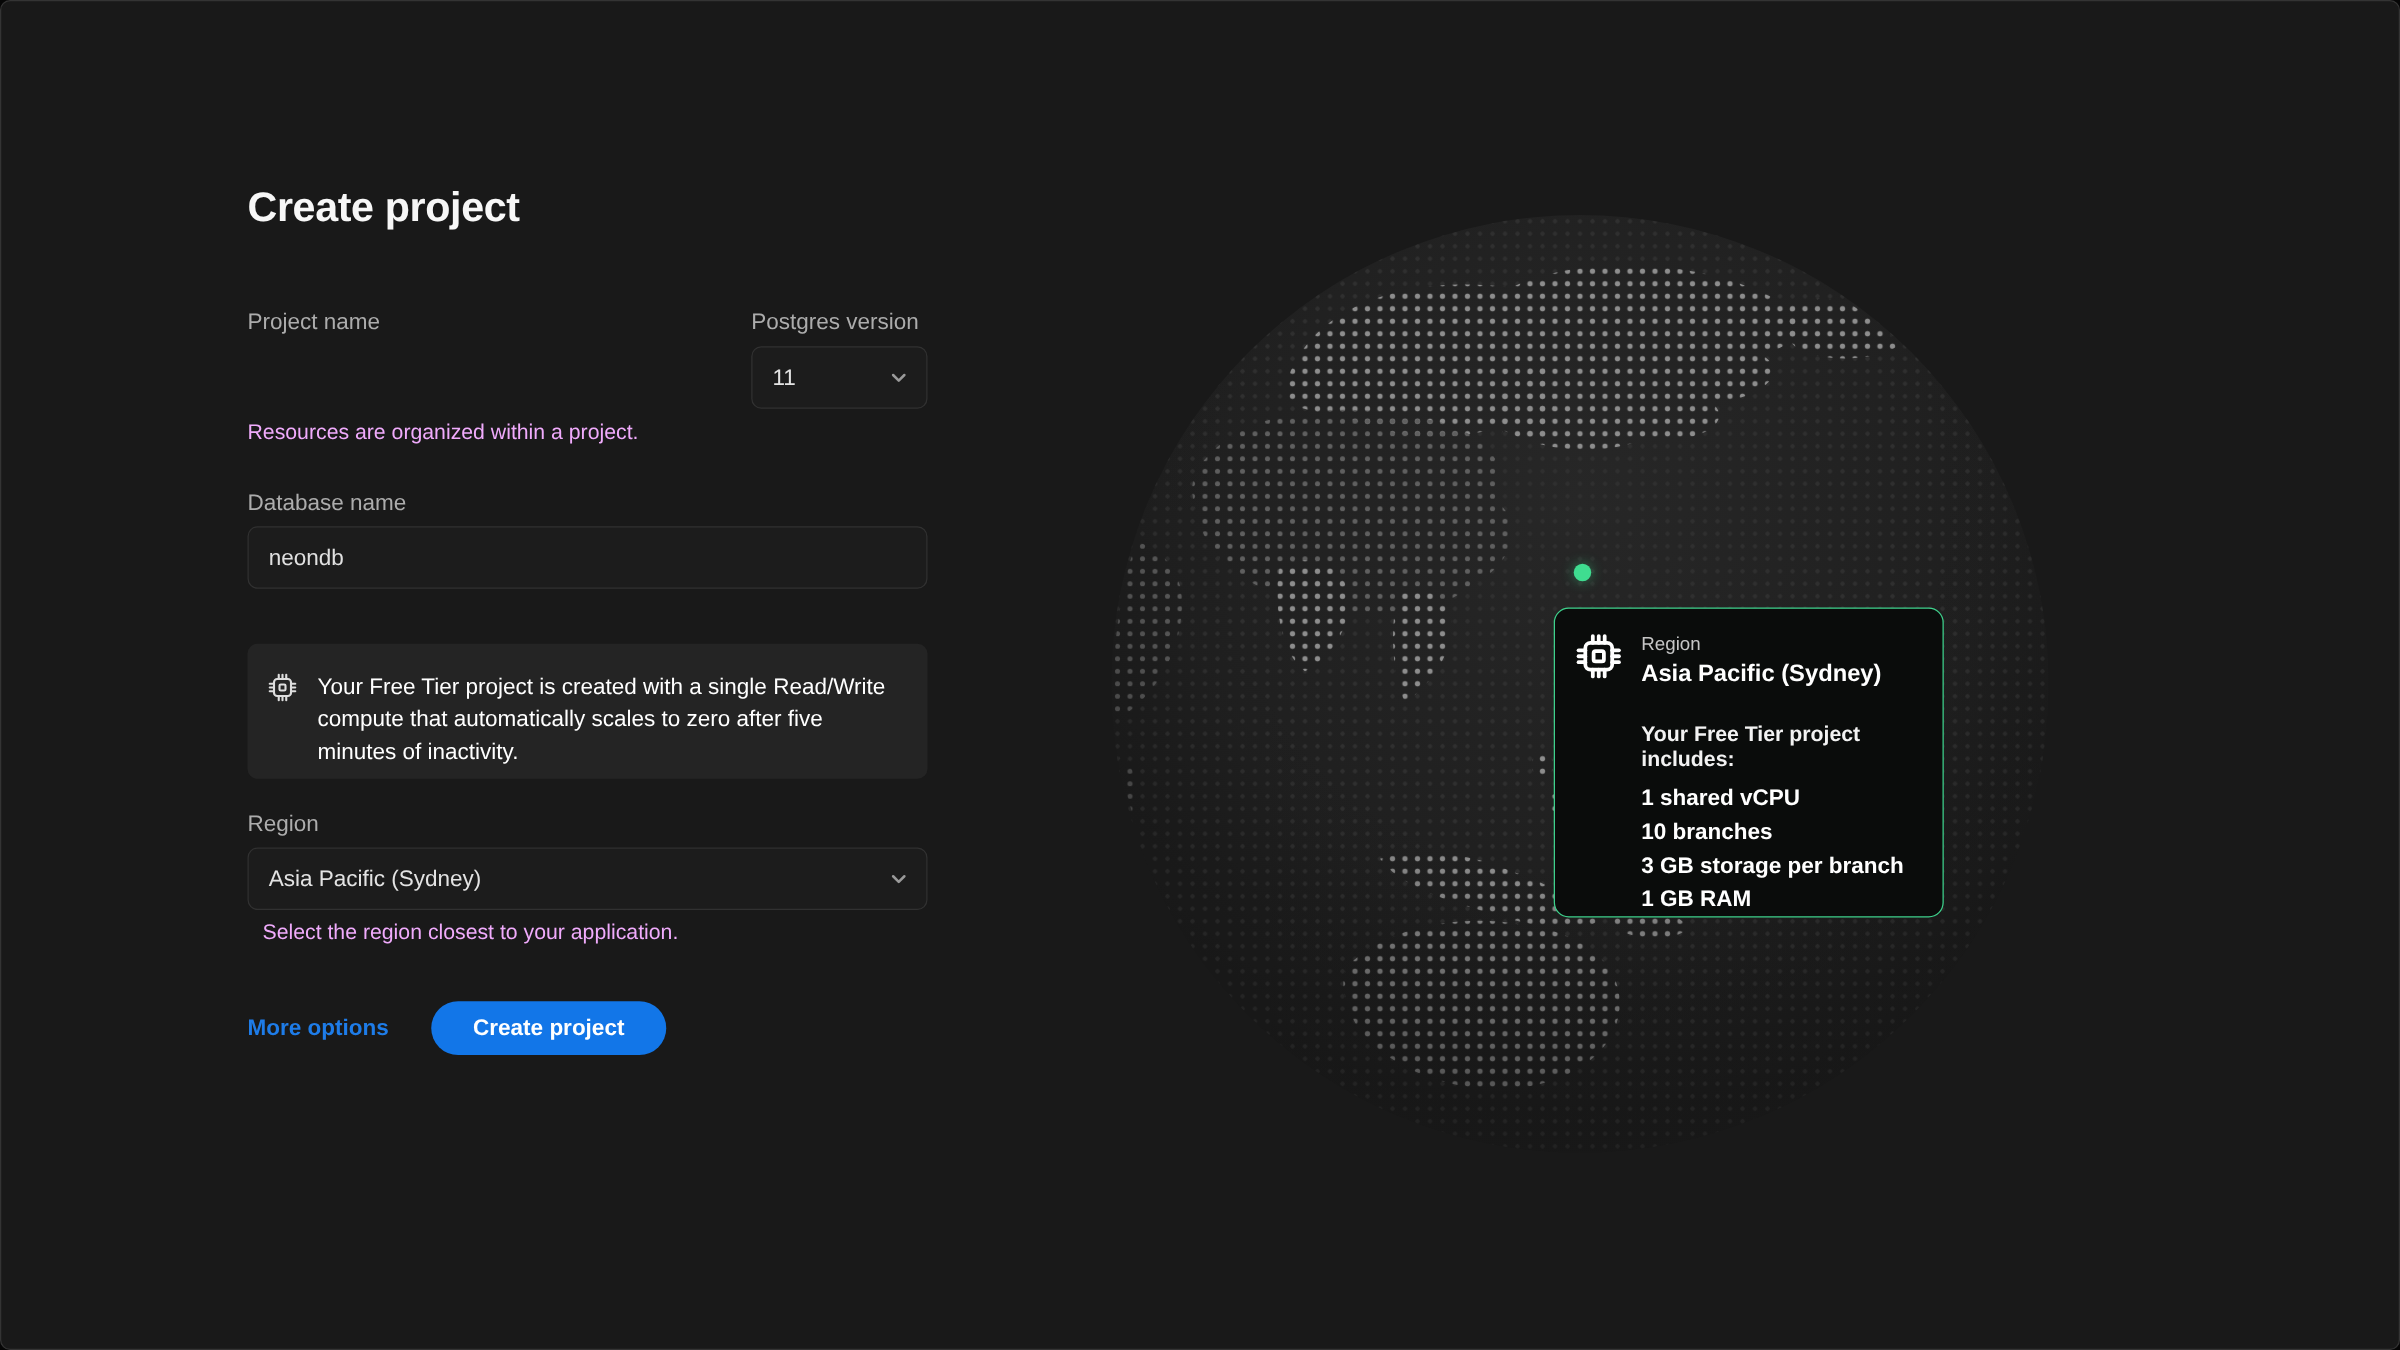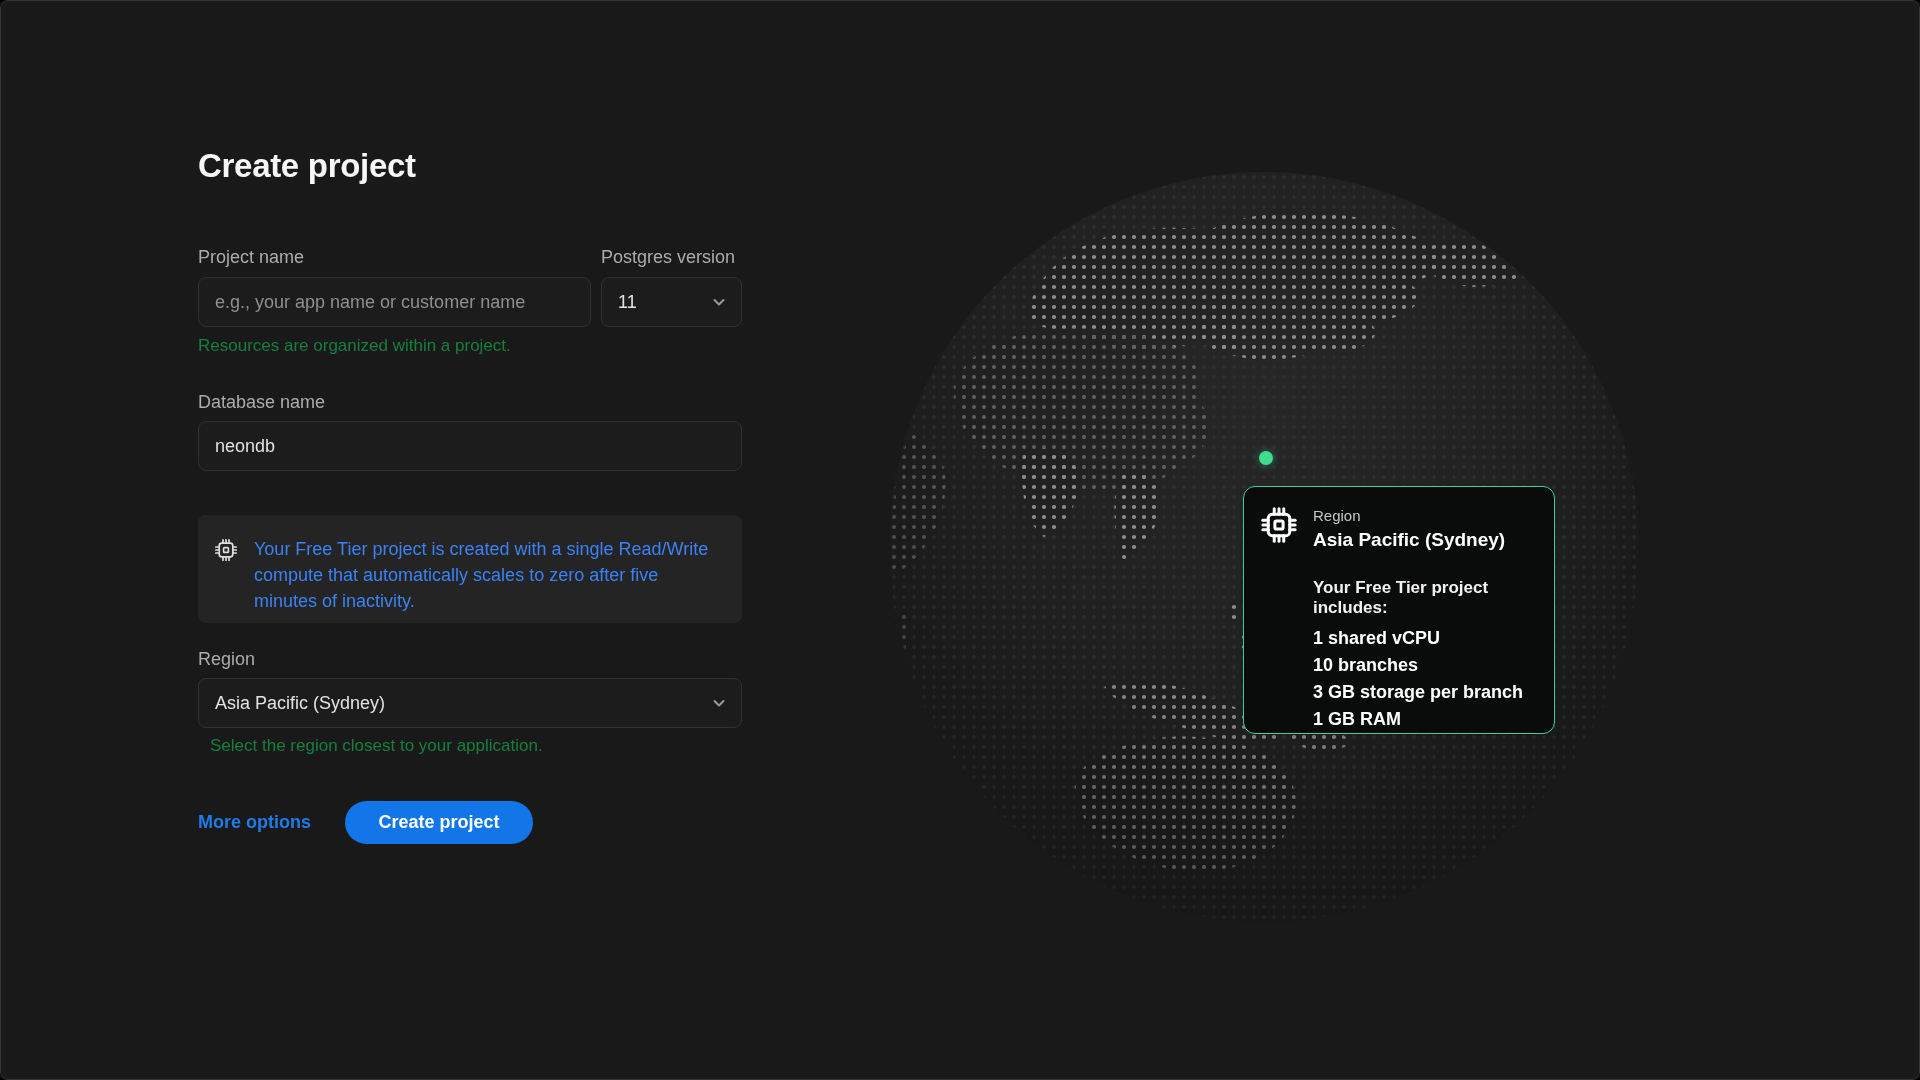--- a/index.html
+++ b/index.html
@@ -31,31 +31,31 @@
 
   .select {
     position:absolute; height:50px; background:#1c1c1c; border:1px solid #313131;
     border-radius:8px; display:flex; align-items:center; justify-content:space-between;
     padding:0 14px 0 16px; cursor:pointer;
   }
   .select .sel-value { color:#e3e3e3; font-size:18px; }
   .sel-pgver  { left:600px; top:276px; width:141px; }
   .sel-region { left:197px; top:677px; width:544px; }
 
-  .helper { position:absolute; font-size:17px; color:#15803d; }
+  .helper { position:absolute; font-size:17px; color:#f0abfc; }
   .help-project { left:197px; top:335px; }
   .help-region  { left:197px; top:735px;margin-left:12px; }
 
   .info-box {
     position:absolute; left:197px; top:514px; width:544px; height:108px;
     background:#242424; border-radius:8px; padding:21px 20px 0 16px;
     display:flex; gap:16px;
   }
   .info-box .chip { flex:0 0 24px; margin-top:2px; }
-  .info-box p { font-size:18px; line-height:26px; color:#3b82f6; }
+  .info-box p { font-size:18px; line-height:26px; color:#ffffff; }
 
   .link-more {
     position:absolute; left:197px; top:800px; height:43px; display:flex; align-items:center;
     font-size:18px; font-weight:700; color:#1e7ce8; cursor:pointer; text-decoration:none;
   }
   .btn-create {
     position:absolute; left:344px; top:800px; width:188px; height:43px;
     background:#1276e8; border:none; border-radius:22px; color:#ffffff;
     font-size:18px; font-weight:700; font-family:"Liberation Sans", sans-serif; cursor:pointer;
   }
@@ -99,21 +99,20 @@
 </head>
 <body>
 
 <div class="window">
 
   <h1 class="page-title">Create project</h1>
 
   <div class="f-label lbl-project">Project name</div>
   <div class="f-label lbl-pgver">Postgres version</div>
 
-  <input class="t-input inp-project" type="text" placeholder="e.g., your app name or customer name" style="">
 
   <div class="select sel-pgver">
     <span class="sel-value">11</span>
     <span class="chev">
       <svg width="16" height="16" viewBox="0 0 16 16">
           <polyline points="3.5,6 8,10.5 12.5,6" fill="none" stroke="#9a9a9a" stroke-width="2" stroke-linecap="round" stroke-linejoin="round"></polyline>
         </svg>
     </span>
   </div>
 

